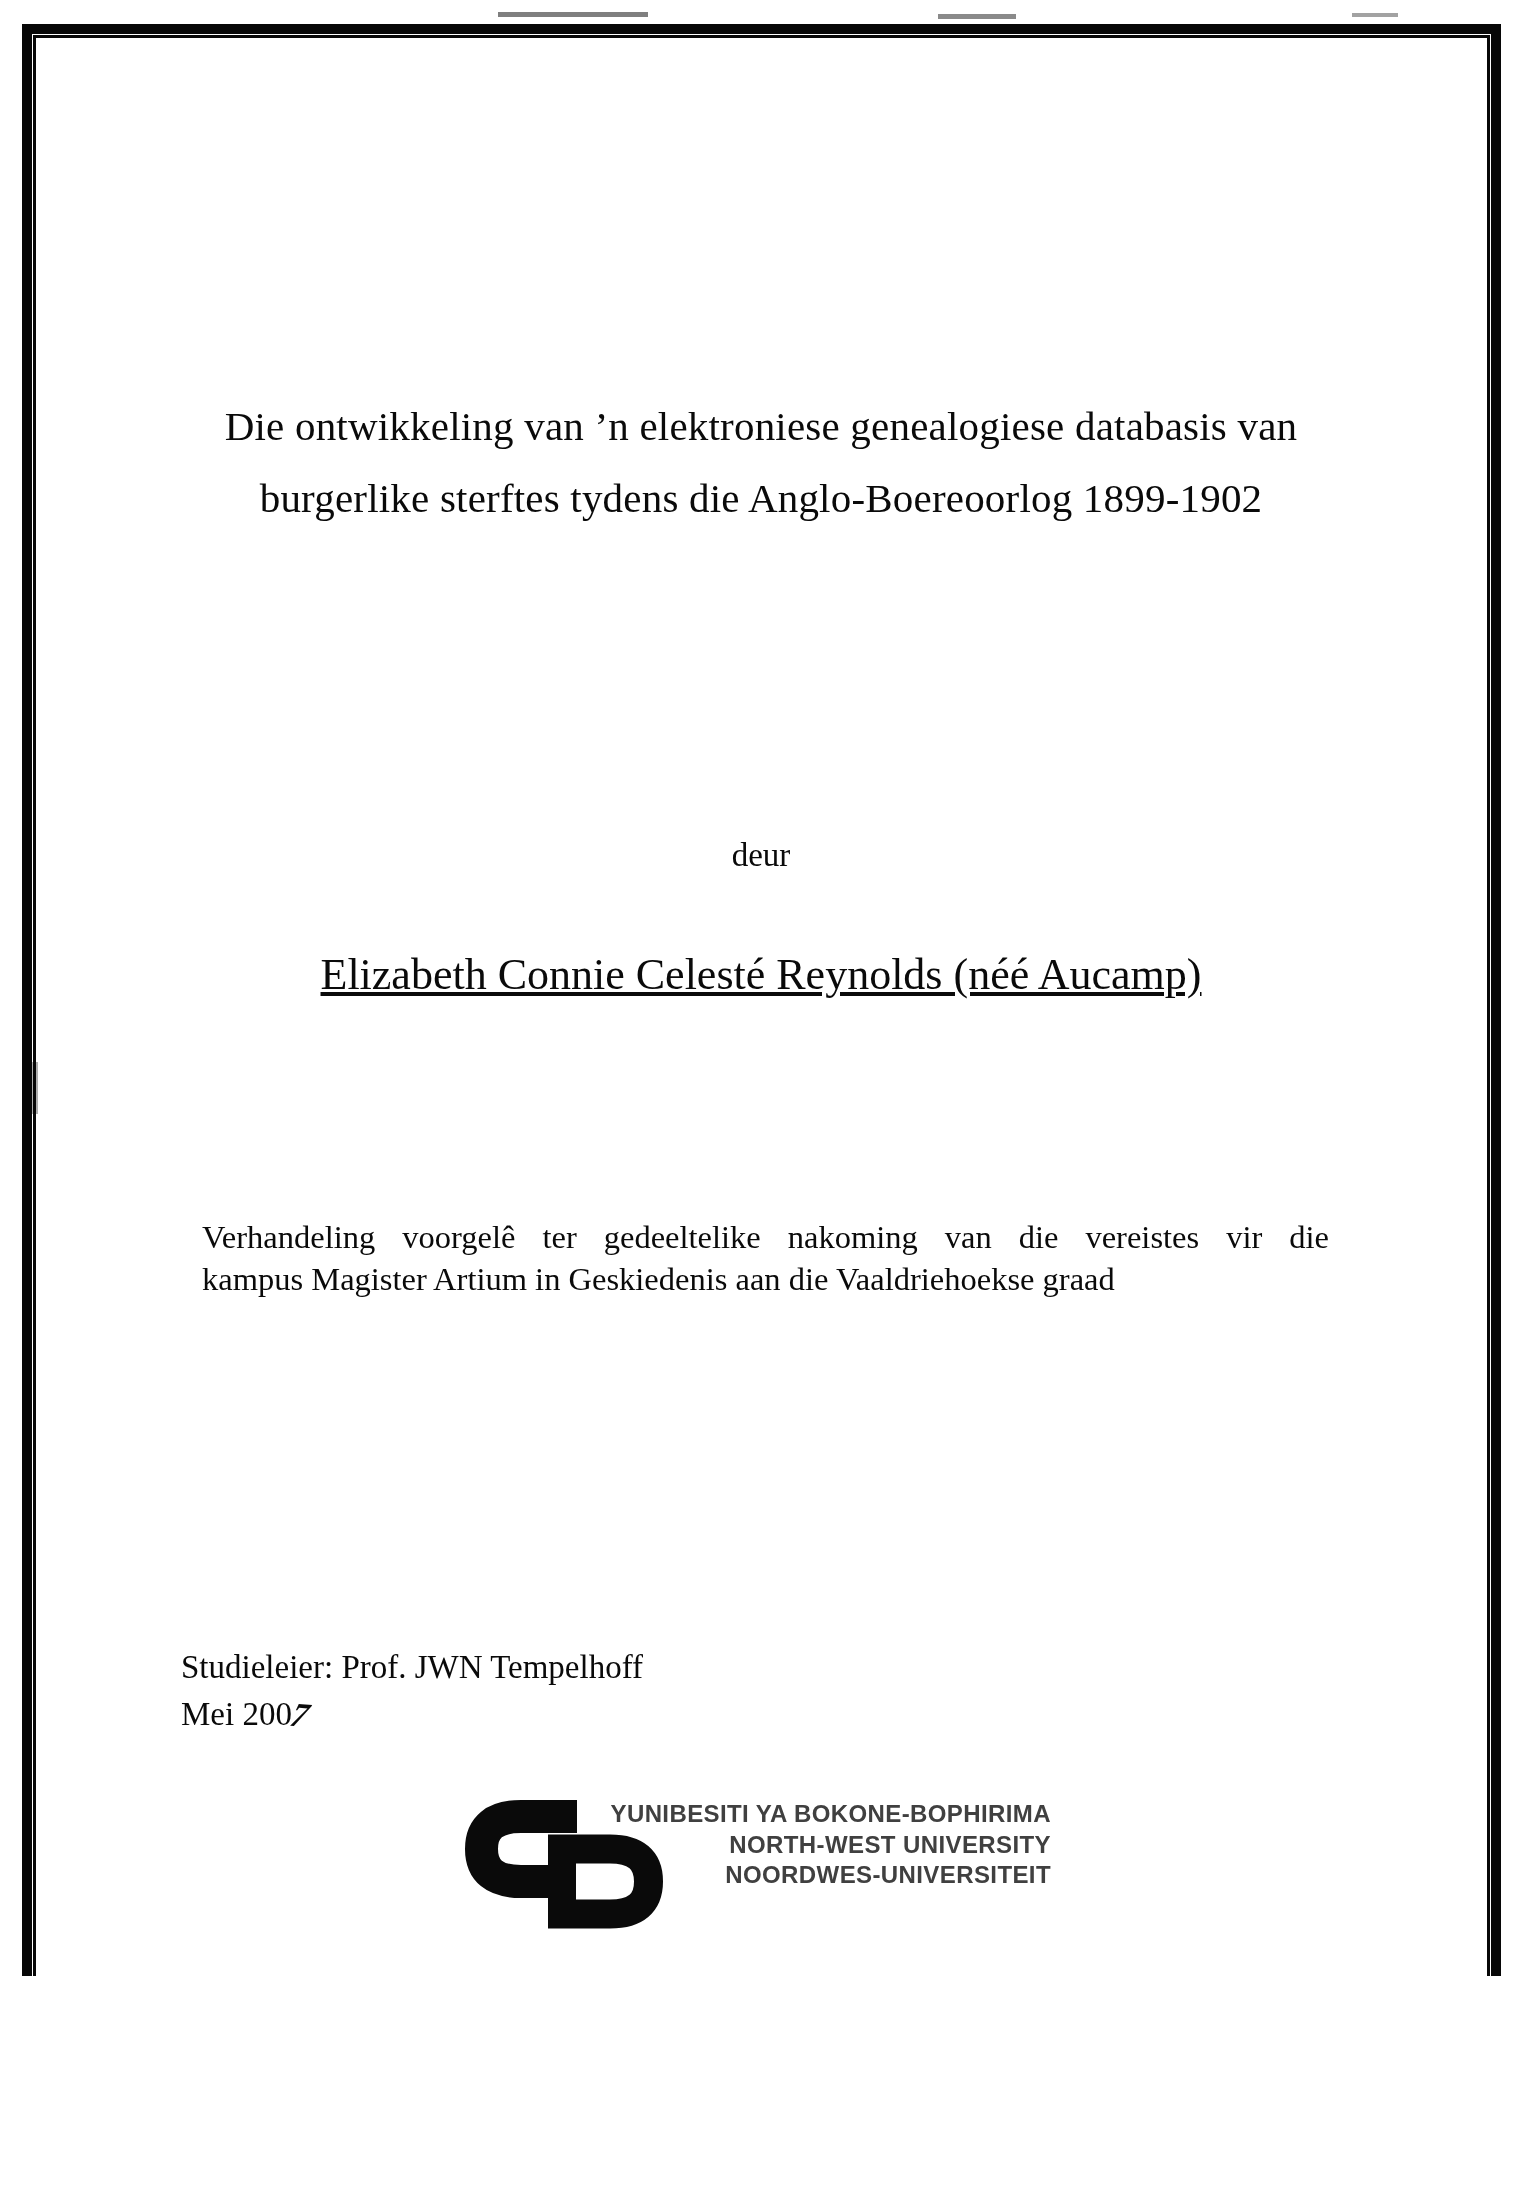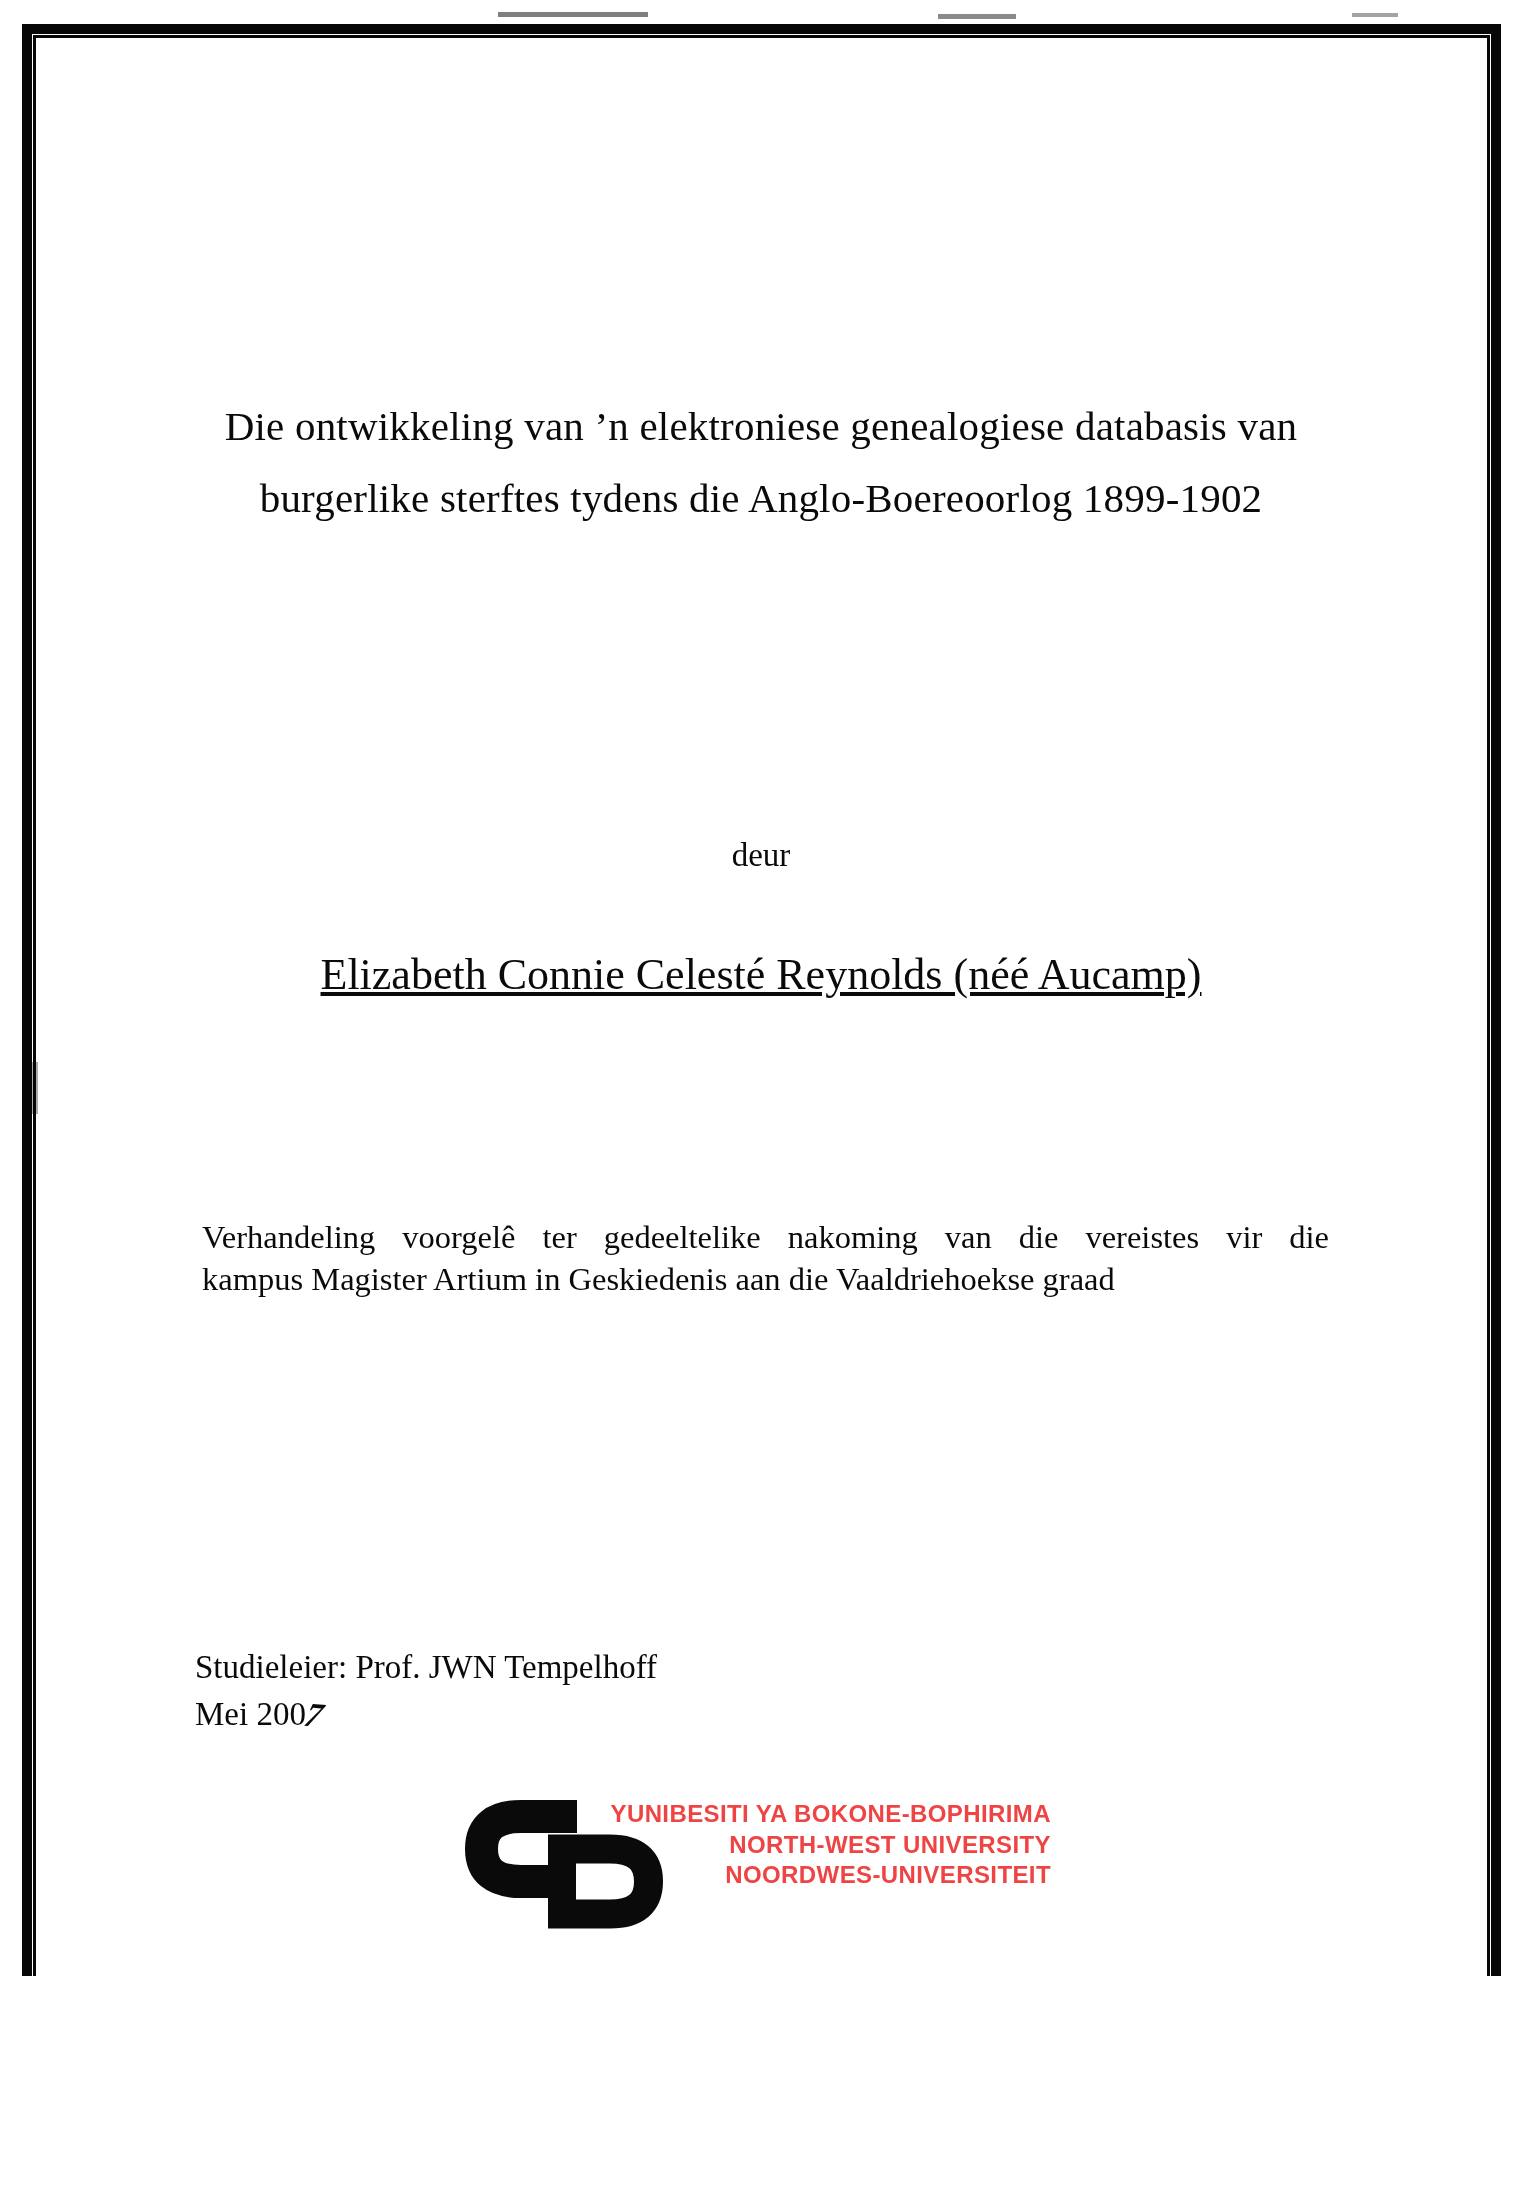--- a/index.html
+++ b/index.html
@@ -39,38 +39,38 @@
   }
   .statement{
     position:absolute;left:202px;top:1216px;width:1127px;
     font-size:32.5px;line-height:42px;
   }
   .statement .just{
     text-align:justify;text-align-last:justify;
   }
   .it{}
   .supervisor-block{
-    position:absolute;left:195px;top:1644px;width:900px;
+    position:absolute;left:181px;top:1644px;width:900px;
     font-size:33px;line-height:47px;
   }
   .digit-seven{
     display:inline-block;
     transform:skewX(-22deg) rotate(4deg) translateY(1px);
     font-weight:600;
   }
   .logo{
     position:absolute;left:465px;top:1795px;width:620px;height:145px;
   }
   .logo-mark{position:absolute;left:0;top:2px;}
   .logo-text{
     position:absolute;left:120px;top:4px;width:466px;
     text-align:right;
     font-family:"Liberation Sans", sans-serif;
     font-weight:600;font-size:24px;line-height:30.5px;
-    letter-spacing:.4px;color:#ef4444;
+    letter-spacing:.4px;color:#404040;
     white-space:nowrap;
   }
 </style>
 </head>
 <body>
 
 <div class="page">
 
   <div class="artifact a1"></div>
   <div class="artifact a2"></div>

